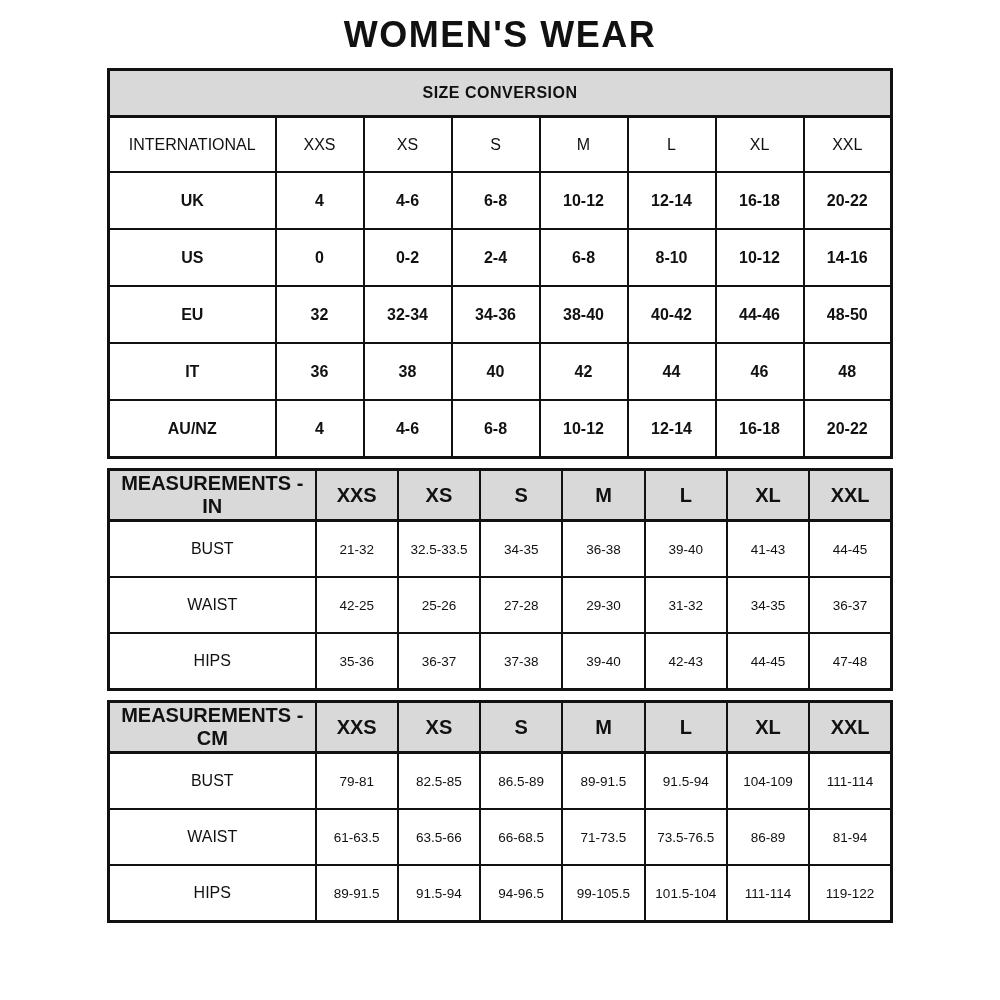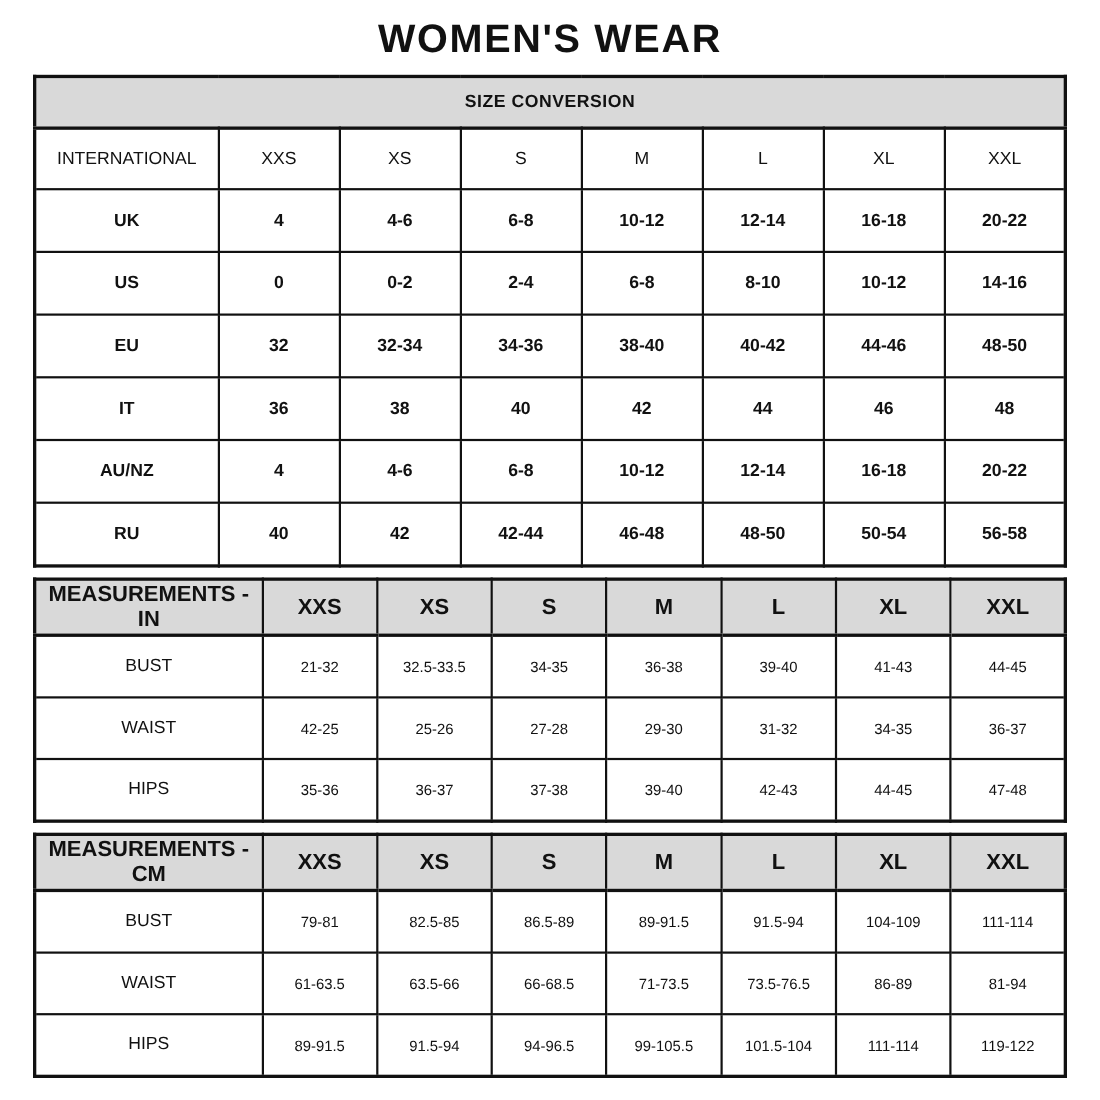--- a/index.html
+++ b/index.html
@@ -16,21 +16,21 @@
     margin: 0;
     padding-top: 14px;
     padding-bottom: 12px;
     text-align: center;
     font-size: 36px;
     font-weight: 700;
     letter-spacing: 1.5px;
     color: #111111;
   }
   table {
-    width: 940px;
+    width: 786px;
     margin: 0 auto 9px auto;
     border-collapse: collapse;
     table-layout: fixed;
     border: 3px solid #111111;
   }
   td, th {
     border: 2px solid #111111;
     text-align: center;
     vertical-align: middle;
     padding: 0 4px;
@@ -137,30 +137,20 @@
       <tr>
         <td class="rowlabel">AU/NZ</td>
         <td>4</td>
         <td>4-6</td>
         <td>6-8</td>
         <td>10-12</td>
         <td>12-14</td>
         <td>16-18</td>
         <td>20-22</td>
       </tr>
-      <tr>
-        <td class="rowlabel">RU</td>
-        <td>40</td>
-        <td>42</td>
-        <td>42-44</td>
-        <td>46-48</td>
-        <td>48-50</td>
-        <td>50-54</td>
-        <td>56-58</td>
-      </tr>
     </tbody>
   </table>
 
   <table class="t2">
     <colgroup>
         <col class="label-col">
         <col>
         <col>
         <col>
         <col>

